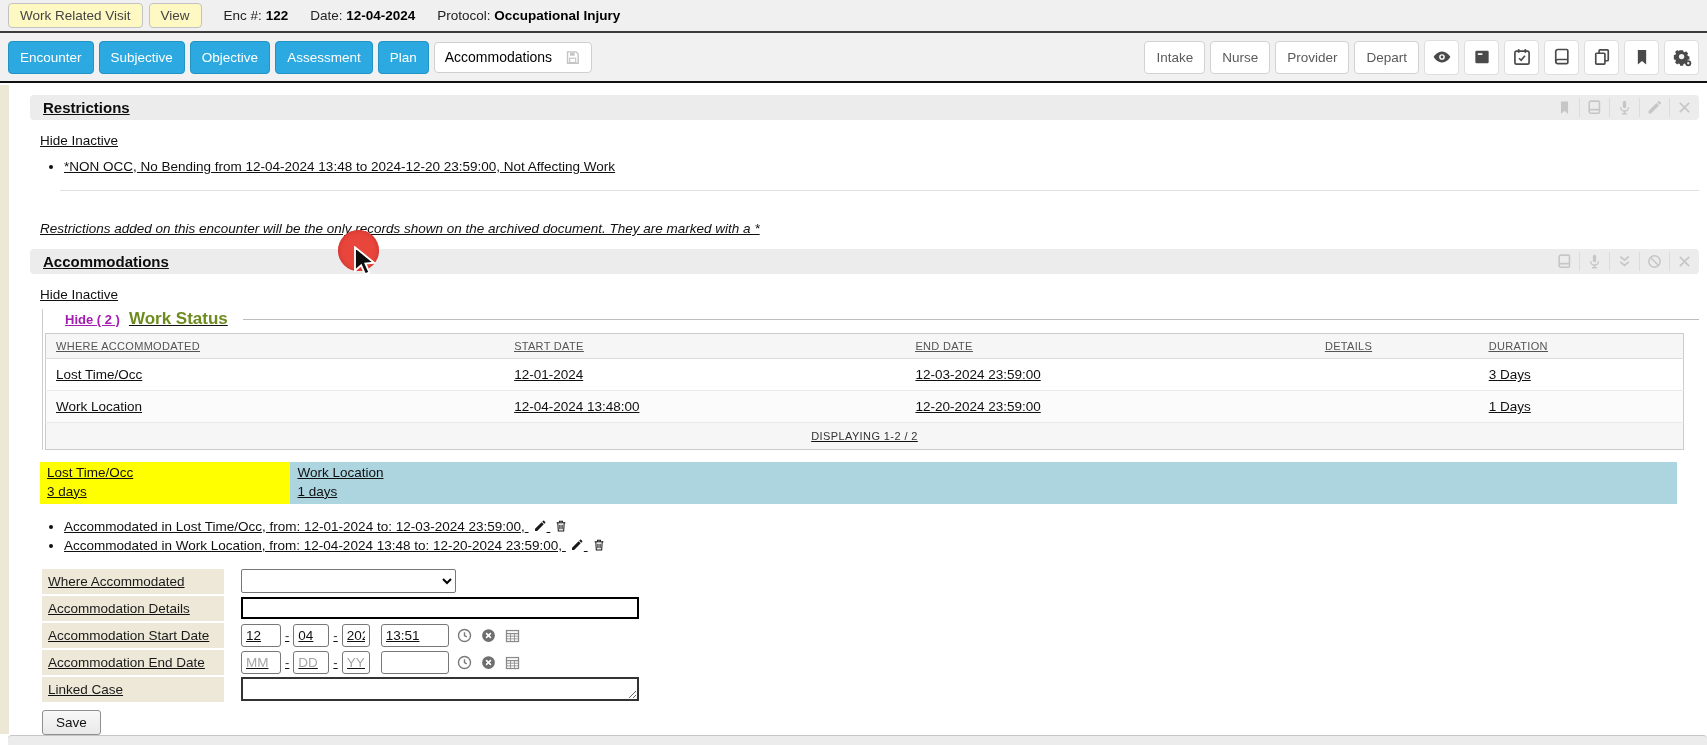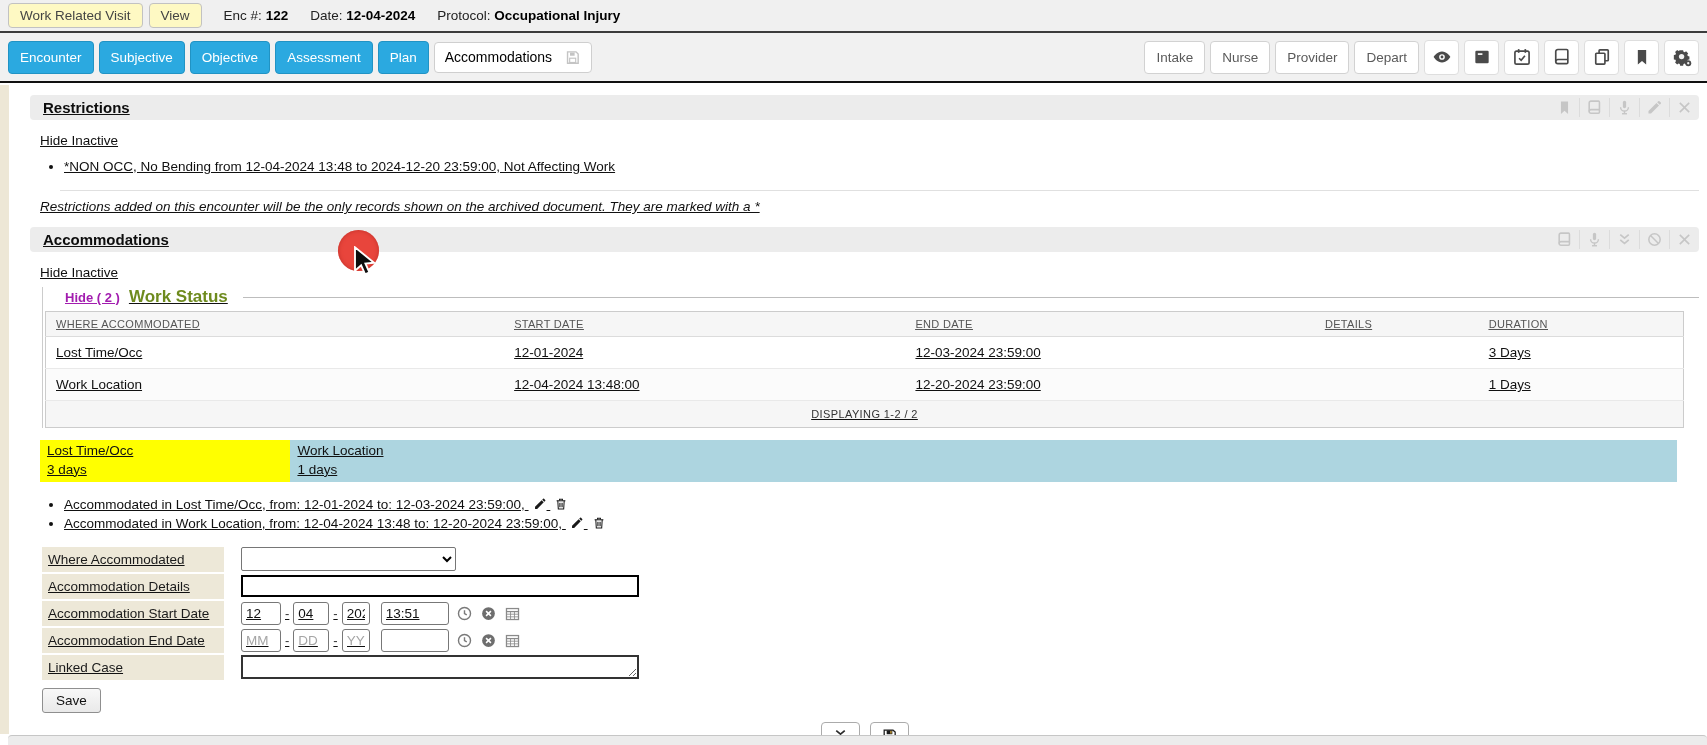--- a/index.html
+++ b/index.html
@@ -42,21 +42,21 @@
   .sec-icons { margin-left:auto; display:flex; height:100%; align-items:center; }
   .sec-ic { width:30px; height:19px; display:flex; align-items:center; justify-content:center;
     border-left:1px solid #dcdcdc; cursor:pointer; }
   .sec-ic:first-child { border-left:none; }
 
   .hide-link { display:inline-block; margin:13px 0 0 10px; font-size:13.5px; color:#101010;
     text-decoration:underline; cursor:pointer; }
   ul.blist { margin-top:8px; padding-left:34px; list-style:disc; }
   ul.blist li { font-size:13.5px; color:#101010; padding:2px 0; }
   .divider { margin:14px 0 0 30px; border-top:1px solid #e0e0e0; }
-  .note { margin:8px 0 0 10px; font-style:italic; font-size:13.5px; color:#101010; }
+  .note { margin:30px 0 0 10px; font-style:italic; font-size:13.5px; color:#101010; }
 
   
   .ws-box { margin:6px 0 0 12px; border-left:1px solid #cccccc; padding-left:2px; }
   .ws-legend { display:flex; align-items:center; gap:9px; }
   .green-link { font-size:13px; font-weight:700; color:#a21caf; text-decoration:underline; cursor:pointer; margin-left:20px; }
   .ws-title { font-size:17px; font-weight:700; color:#6e8b1e; }
   .ws-line { flex:1; border-top:1px solid #bdbdbd; margin-left:6px; }
 
   table.ws { width:1639px; margin-top:4px; border:1px solid #ccc; border-collapse:collapse; table-layout:fixed; }
   table.ws th { background:#f6f6f6; font-size:11px; font-weight:400; color:#555; text-align:left;

